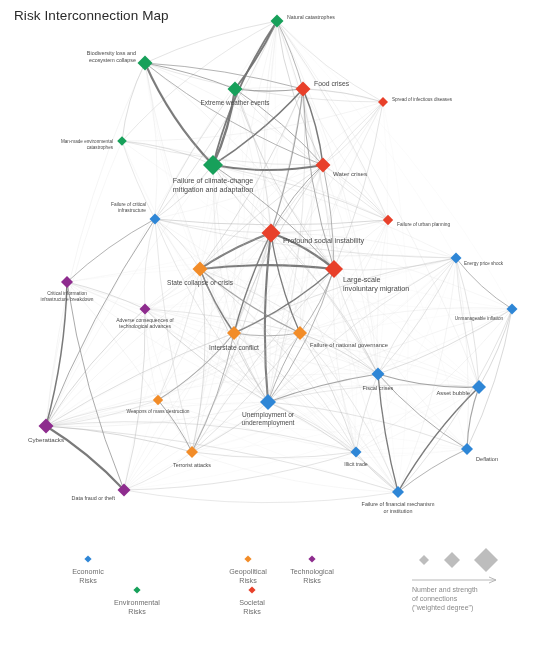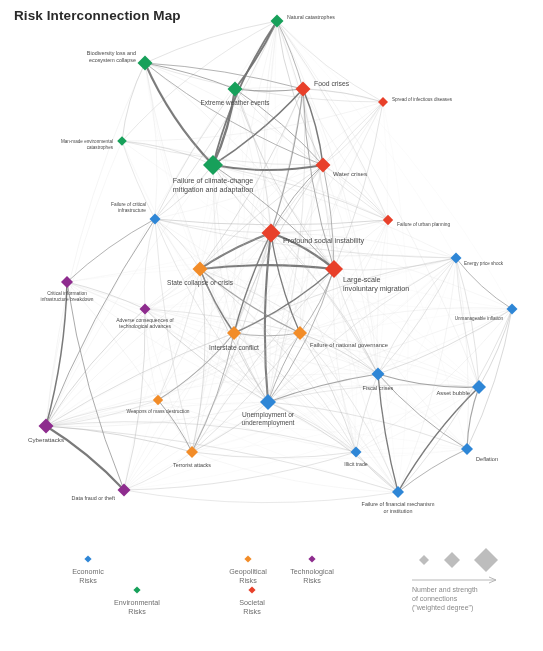--- a/index.html
+++ b/index.html
@@ -13,21 +13,21 @@
     font-family: "Liberation Sans", sans-serif;
     color: #3b3b3b;
     overflow: hidden;
     position: relative;
   }
   #page-title {
     position: absolute;
     left: 14px;
     top: 8px;
     font-size: 13.5px;
-    font-weight: bold;
+    font-weight: normal;
     color: #2a2a2a;
     letter-spacing: 0.1px;
   }
   #graph-wrap {
     position: absolute;
     left: 0;
     top: 0;
     width: 543px;
     height: 651px;
   }

